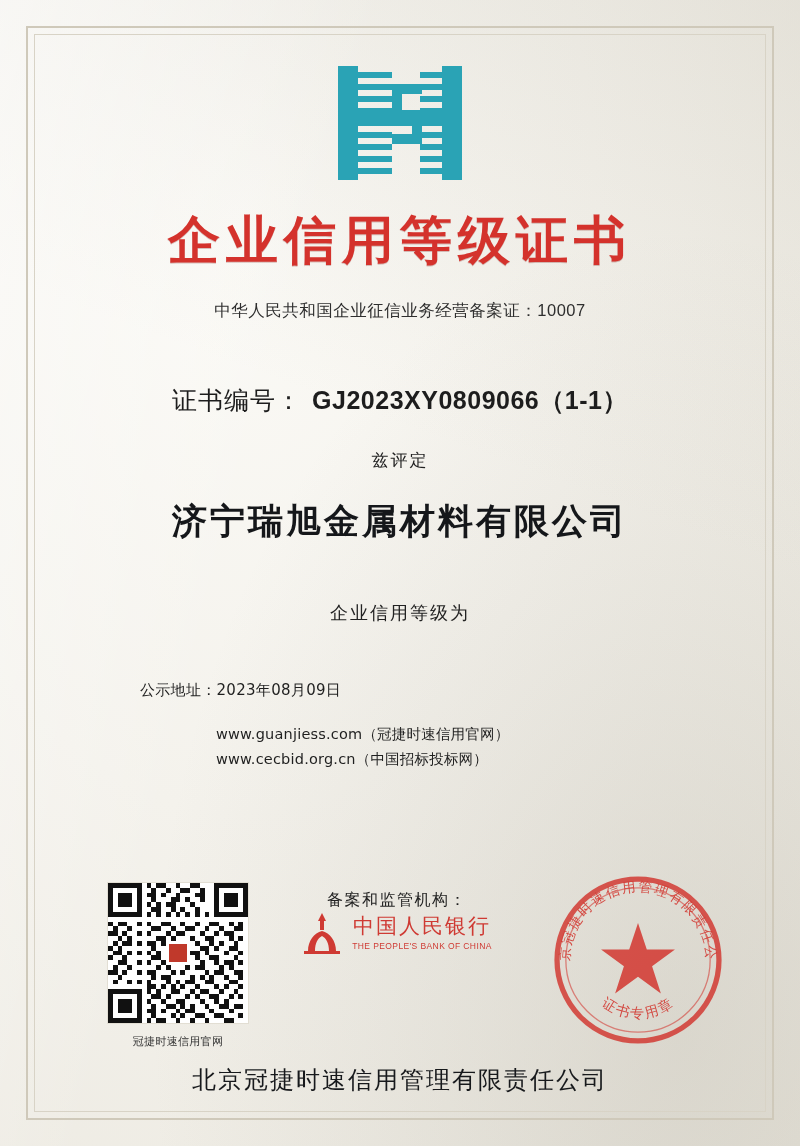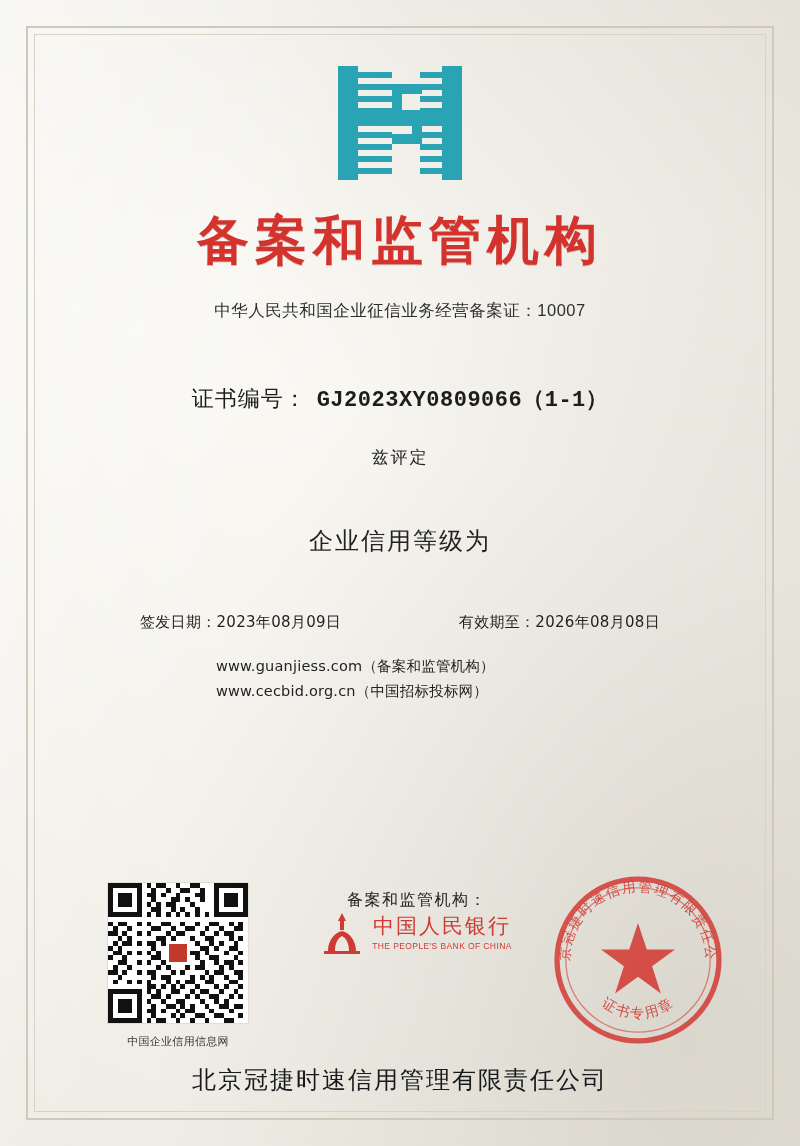--- a/index.html
+++ b/index.html
@@ -78,22 +78,22 @@
     letter-spacing: 0.5px;
     white-space: nowrap;
   }
 
   
   .cert-no-row {
     margin-top: 62px;
     display: flex;
     align-items: baseline;
     gap: 10px;
-    font-family: Liberation Mono, monospace;
-    font-size: 22px;
+    font-family: Liberation Sans, sans-serif;
+    font-size: 25px;
     color: #1d1d1d;
   }
   .cert-no-label { letter-spacing: 1px; }
   .cert-no-value { font-weight: bold; letter-spacing: 0.5px; }
 
   .issue-verb {
     margin-top: 32px;
     font-family: "DejaVu Sans", "Liberation Sans", sans-serif;
     font-size: 17px;
     color: #222;
@@ -106,21 +106,21 @@
     font-size: 35px;
     font-weight: bold;
     color: #15171a;
     letter-spacing: 3px;
     white-space: nowrap;
   }
 
   .grade-label {
     margin-top: 56px;
     font-family: "DejaVu Sans", "Liberation Sans", sans-serif;
-    font-size: 24px;
+    font-size: 18px;
     color: #222;
     letter-spacing: 2px;
   }
 
   .grade-value {
     margin-top: 22px;
     font-family: "DejaVu Serif", "Liberation Serif", serif;
     font-size: 54px;
     font-weight: bold;
     color: #d4322c;
@@ -178,21 +178,21 @@
     margin-top: 6px;
     font-family: "DejaVu Sans", "Liberation Sans", sans-serif;
     font-size: 11px;
     color: #333;
     letter-spacing: 0.3px;
     white-space: nowrap;
   }
 
   .regulator-wrap {
     position: absolute;
-    left: 292px;
+    left: 272px;
     top: 18px;
     width: 250px;
     text-align: center;
   }
   .regulator-label {
     font-family: "DejaVu Sans", "Liberation Sans", sans-serif;
     font-size: 16px;
     color: #1f1f1f;
     letter-spacing: 1.5px;
   }
@@ -278,40 +278,40 @@
           <rect x="100" y="98" width="22" height="6"></rect>
           <rect x="100" y="110" width="22" height="6"></rect>
         </g>
 
         <path d="M72 26 h30 v10 h-20 v16 h20 v34 h-30 v-10 h20 v-14 h-20 z"></path>
 
         <rect x="38" y="56" width="84" height="12"></rect>
       </g>
     </svg>
 
-    <div class="cert-title">备案和监管机构</div>
+    <div class="cert-title">企业信用等级证书</div>
     <div class="cert-subtitle">中华人民共和国企业征信业务经营备案证：10007</div>
 
     <div class="cert-no-row">
       <span class="cert-no-label">证书编号：</span>
       <span class="cert-no-value">GJ2023XY0809066（1-1）</span>
     </div>
 
     <div class="issue-verb">兹评定</div>
 
+    <div class="company-name">济宁瑞旭金属材料有限公司</div>
 
     <div class="grade-label">企业信用等级为</div>
 
     <div class="dates-row">
-      <span class="date-item">签发日期：2023年08月09日</span>
-      <span class="date-item">有效期至：2026年08月08日</span>
+      <span class="date-item">公示地址：2023年08月09日</span>
     </div>
 
     <div class="addr-block">
-      <div class="addr-line indent">www.guanjiess.com（备案和监管机构）</div>
+      <div class="addr-line indent">www.guanjiess.com（冠捷时速信用官网）</div>
       <div class="addr-line indent">www.cecbid.org.cn（中国招标投标网）</div>
     </div>
 
     <div class="bottom-area">
 
       <div class="qr-wrap">
         <svg class="qr-code" viewBox="0 0 29 29" shape-rendering="crispEdges">
           <rect width="29" height="29" fill="#ffffff"></rect>
           <g fill="#111111">
 
@@ -533,21 +533,21 @@
               <rect x="17" y="28" width="1" height="1"></rect>
             <rect x="20" y="28" width="1" height="1"></rect>
               <rect x="24" y="28" width="2" height="1"></rect>
           </g>
 
           <rect x="12" y="12" width="5" height="5" fill="#ffffff"></rect>
           <g fill="#c0392b">
             <rect x="12.6" y="12.6" width="3.8" height="3.8"></rect>
           </g>
         </svg>
-        <div class="qr-caption">中国企业信用信息网</div>
+        <div class="qr-caption">冠捷时速信用官网</div>
       </div>
 
       <div class="regulator-wrap">
         <div class="regulator-label">备案和监管机构：</div>
         <div class="pbc-row">
           <svg width="40" height="44" viewBox="0 0 40 44">
             <g fill="#cf3a33">
               <path d="M20 2 L24 10 L16 10 Z"></path>
               <rect x="18" y="9" width="4" height="10"></rect>
               <path d="M6 40 C6 30 12 22 20 20 C28 22 34 30 34 40 L27 40 C27 32 24 27 20 25 C16 27 13 32 13 40 Z"></path>

